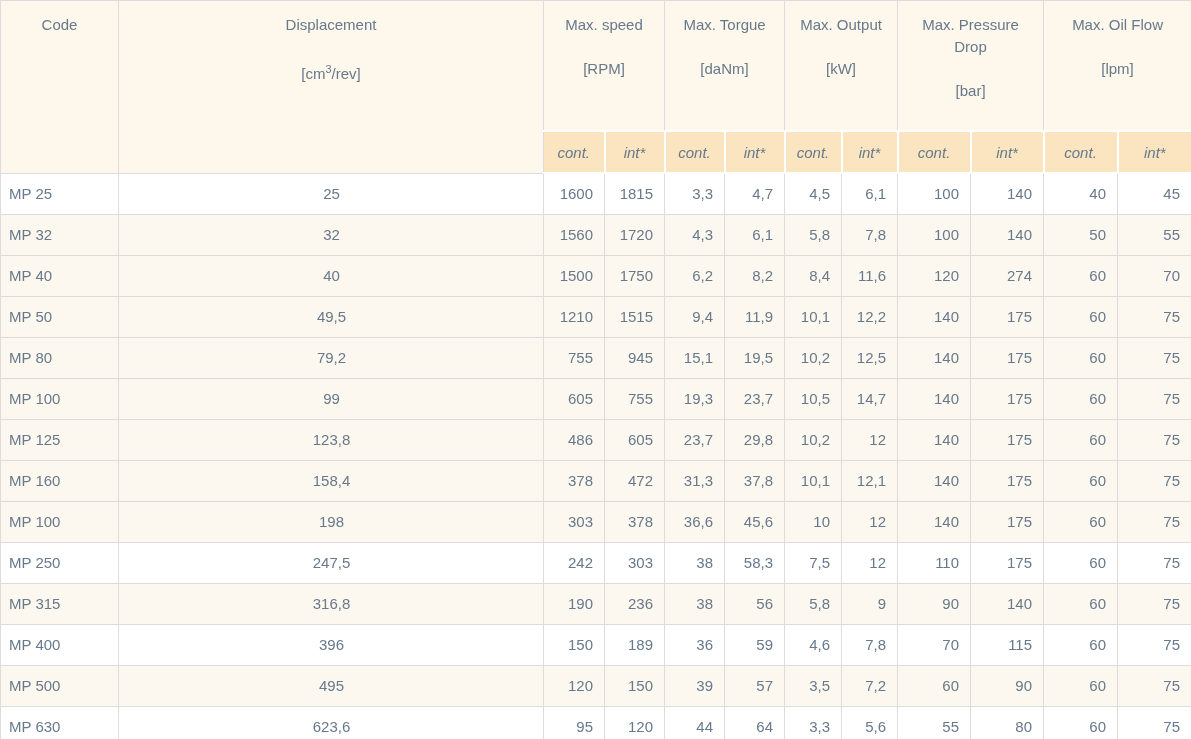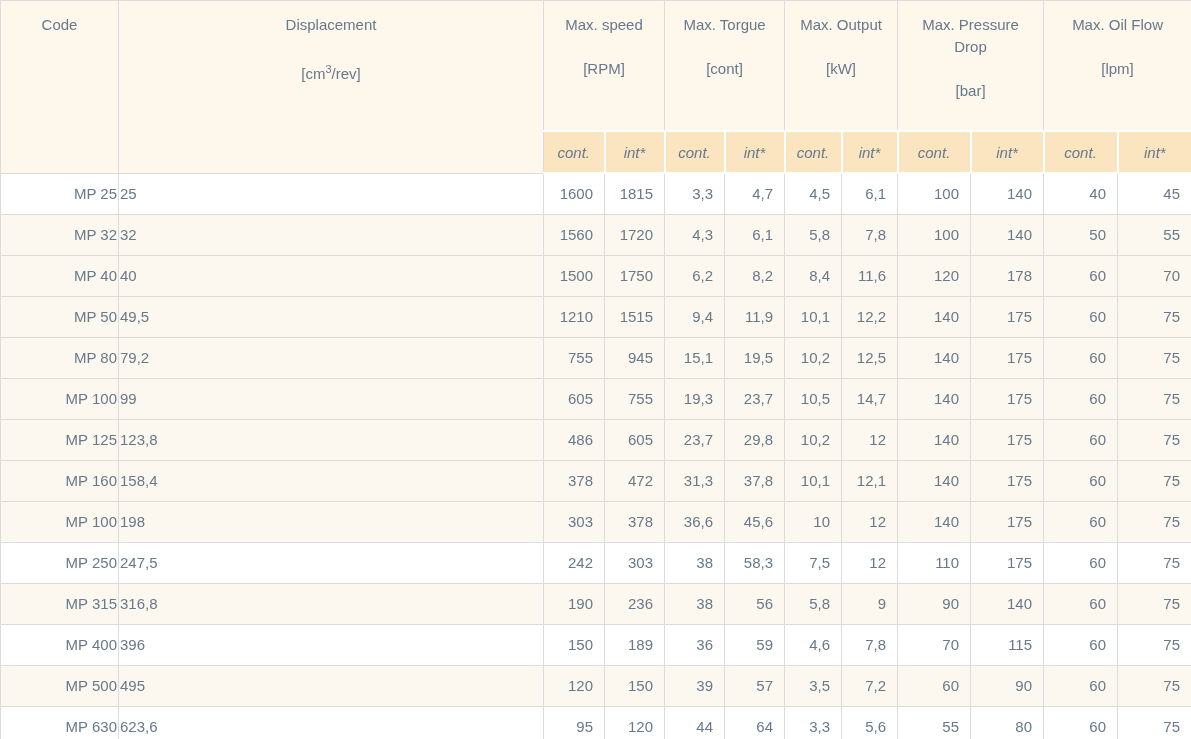--- a/index.html
+++ b/index.html
@@ -45,22 +45,22 @@
     text-align:center;
     font-style:italic;
     padding:0;
   }
   .sub-row td:first-child{border-left:1px solid var(--border);}
   .sub-row td:last-child{border-right:1px solid var(--border);}
   
   tbody tr{height:41px;}
   tbody tr.white td{background:var(--row-white);}
   tbody tr.cream td{background:var(--row-cream);}
-  td.c-code{text-align:right;padding-left:2px;}
-  td.c-disp{text-align:left;padding-right:0;}
+  td.c-code{text-align:left;padding-left:8px;}
+  td.c-disp{text-align:center;padding-right:0;}
   td.c-val{text-align:right;padding-right:11px;}
 </style>
 </head>
 <body>
 
 <table class="spec-table">
   <colgroup>
     <col style="width:118px">
       <col style="width:425px">
     <col style="width:61px">
@@ -82,21 +82,21 @@
       <th rowspan="2">
         <div class="hd-title">Displacement</div>
         <div class="hd-unit"><span>[cm</span><sup>3</sup><span>/rev]</span></div>
       </th>
       <th colspan="2">
         <div class="hd-title">Max. speed</div>
         <div class="hd-unit">[RPM]</div>
       </th>
       <th colspan="2">
         <div class="hd-title">Max. Torgue</div>
-        <div class="hd-unit">[cont]</div>
+        <div class="hd-unit">[daNm]</div>
       </th>
       <th colspan="2">
         <div class="hd-title">Max. Output</div>
         <div class="hd-unit">[kW]</div>
       </th>
       <th colspan="2">
         <div class="hd-title">Max. Pressure Drop</div>
         <div class="hd-unit">[bar]</div>
       </th>
       <th colspan="2">
@@ -149,21 +149,21 @@
       <tr class="cream">
     <td class="c-code">MP 40</td>
     <td class="c-disp">40</td>
     <td class="c-val">1500</td>
     <td class="c-val">1750</td>
     <td class="c-val">6,2</td>
     <td class="c-val">8,2</td>
     <td class="c-val">8,4</td>
     <td class="c-val">11,6</td>
     <td class="c-val">120</td>
-    <td class="c-val">178</td>
+    <td class="c-val">274</td>
     <td class="c-val">60</td>
     <td class="c-val">70</td>
   </tr>
       <tr class="cream">
     <td class="c-code">MP 50</td>
     <td class="c-disp">49,5</td>
     <td class="c-val">1210</td>
     <td class="c-val">1515</td>
     <td class="c-val">9,4</td>
     <td class="c-val">11,9</td>

